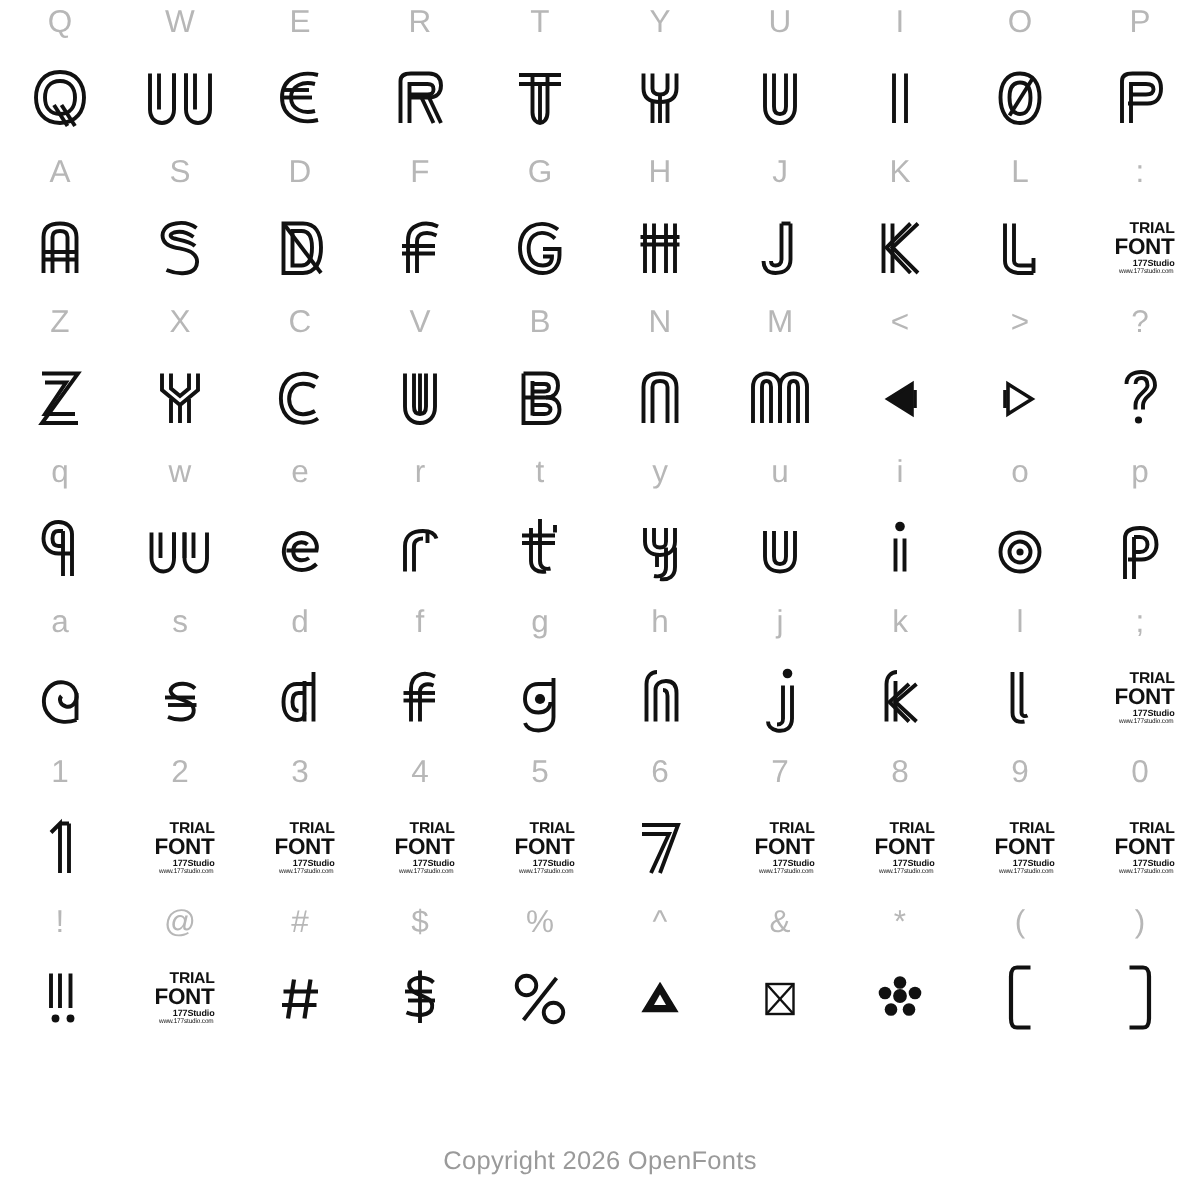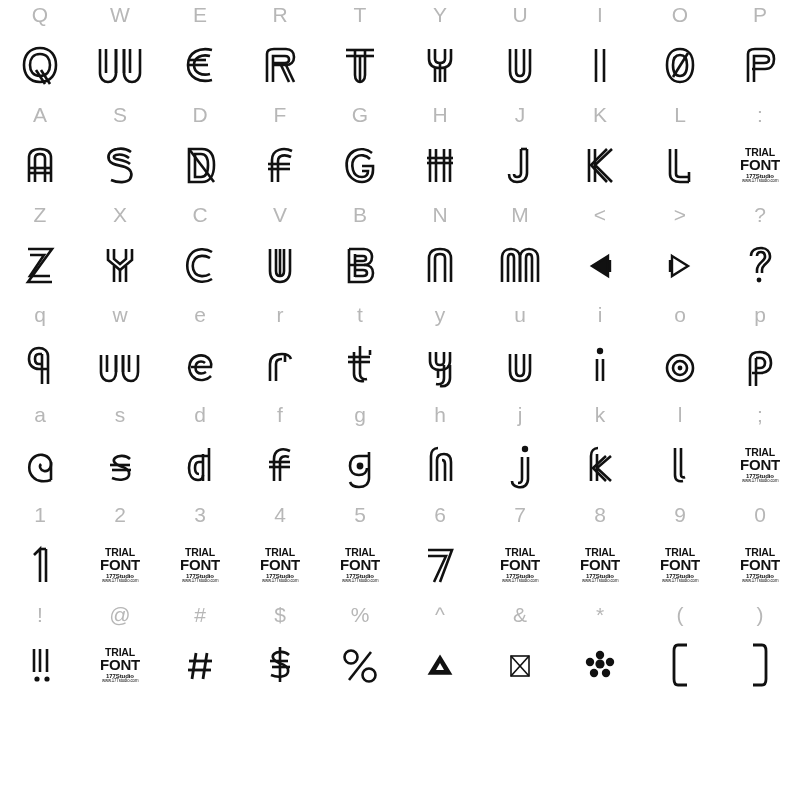--- a/index.html
+++ b/index.html
@@ -68,21 +68,21 @@
   .glyph {
     display: block;
   }
 
   
   .trial {
     width: 46px;
     height: 34px;
     display: flex;
     flex-direction: column;
-    align-items: center;
+    align-items: flex-end;
     justify-content: center;
     line-height: 1;
     color: #111;
     font-family: "Liberation Sans", sans-serif;
   }
   .trial .t1 {
     font-size: 10.5px;
     font-weight: bold;
     letter-spacing: -0.2px;
   }
@@ -1035,13 +1035,14 @@
         <svg class="glyph" width="30" height="50" viewBox="0 0 30 50">
           <g fill="none" stroke="#111" stroke-width="2.8">
             <path d="M8 5 L17 5 C20 5 21 7 21 11 L21 39 C21 43 20 45 17 45 L8 45"></path>
           </g>
         </svg>
       </div>
     </div>
 
   </div>
 
+  <div class="copyright">Copyright 2026 OpenFonts</div>
 </div>
 
 </body></html>

